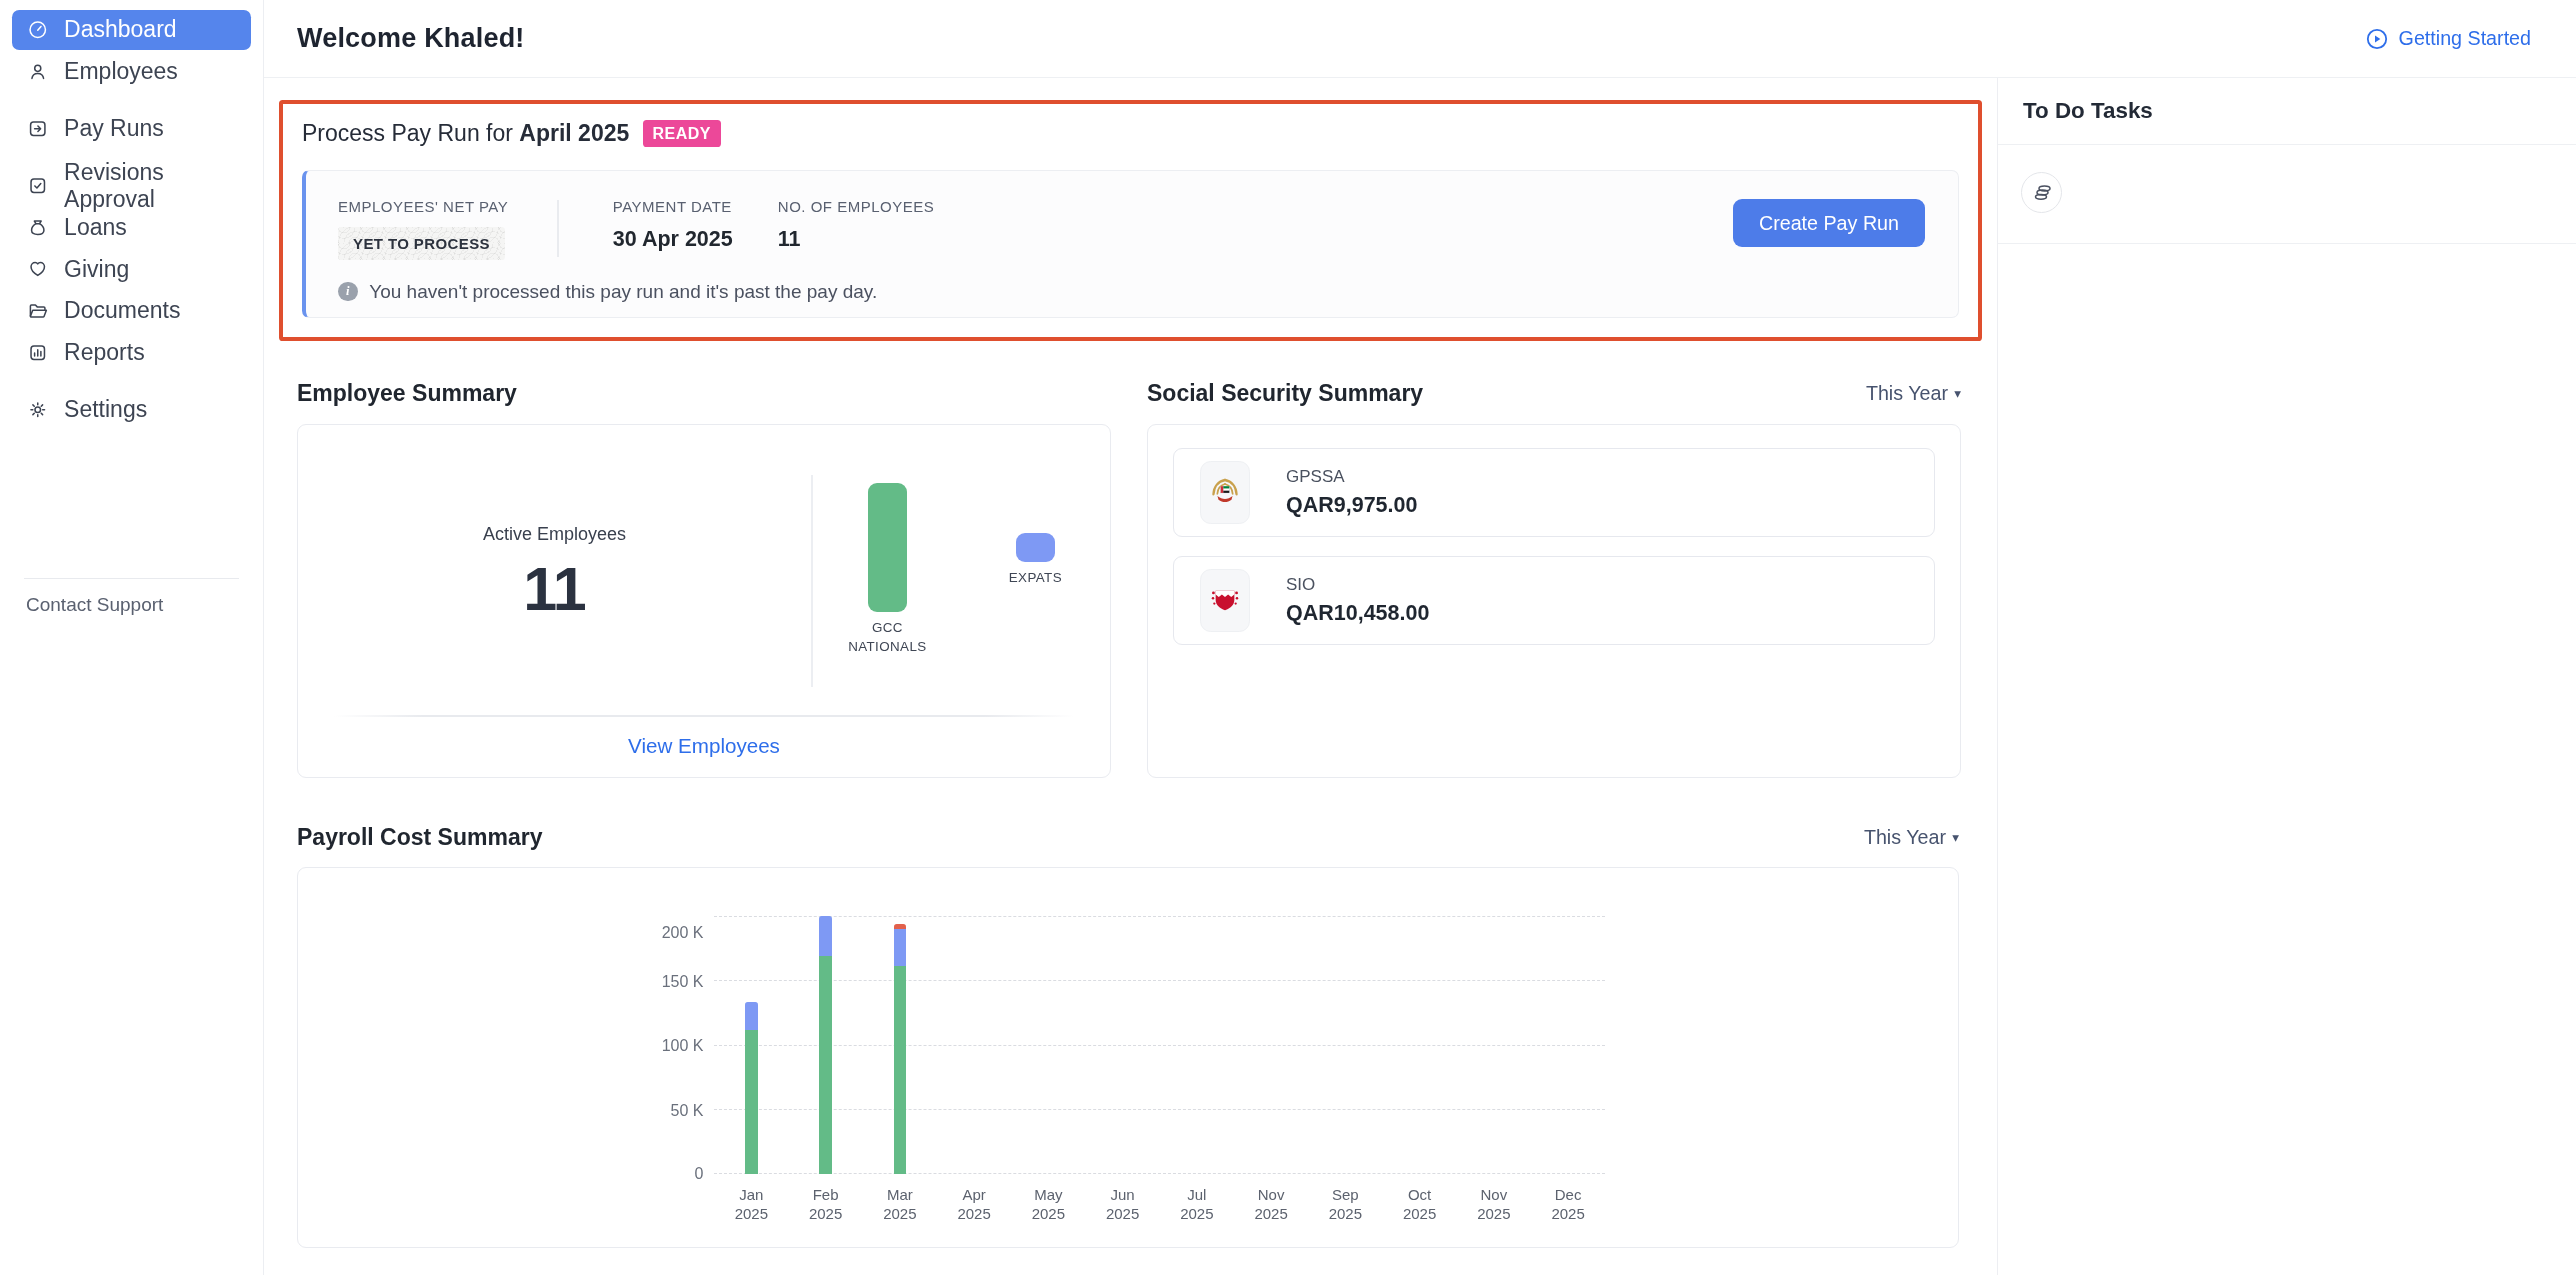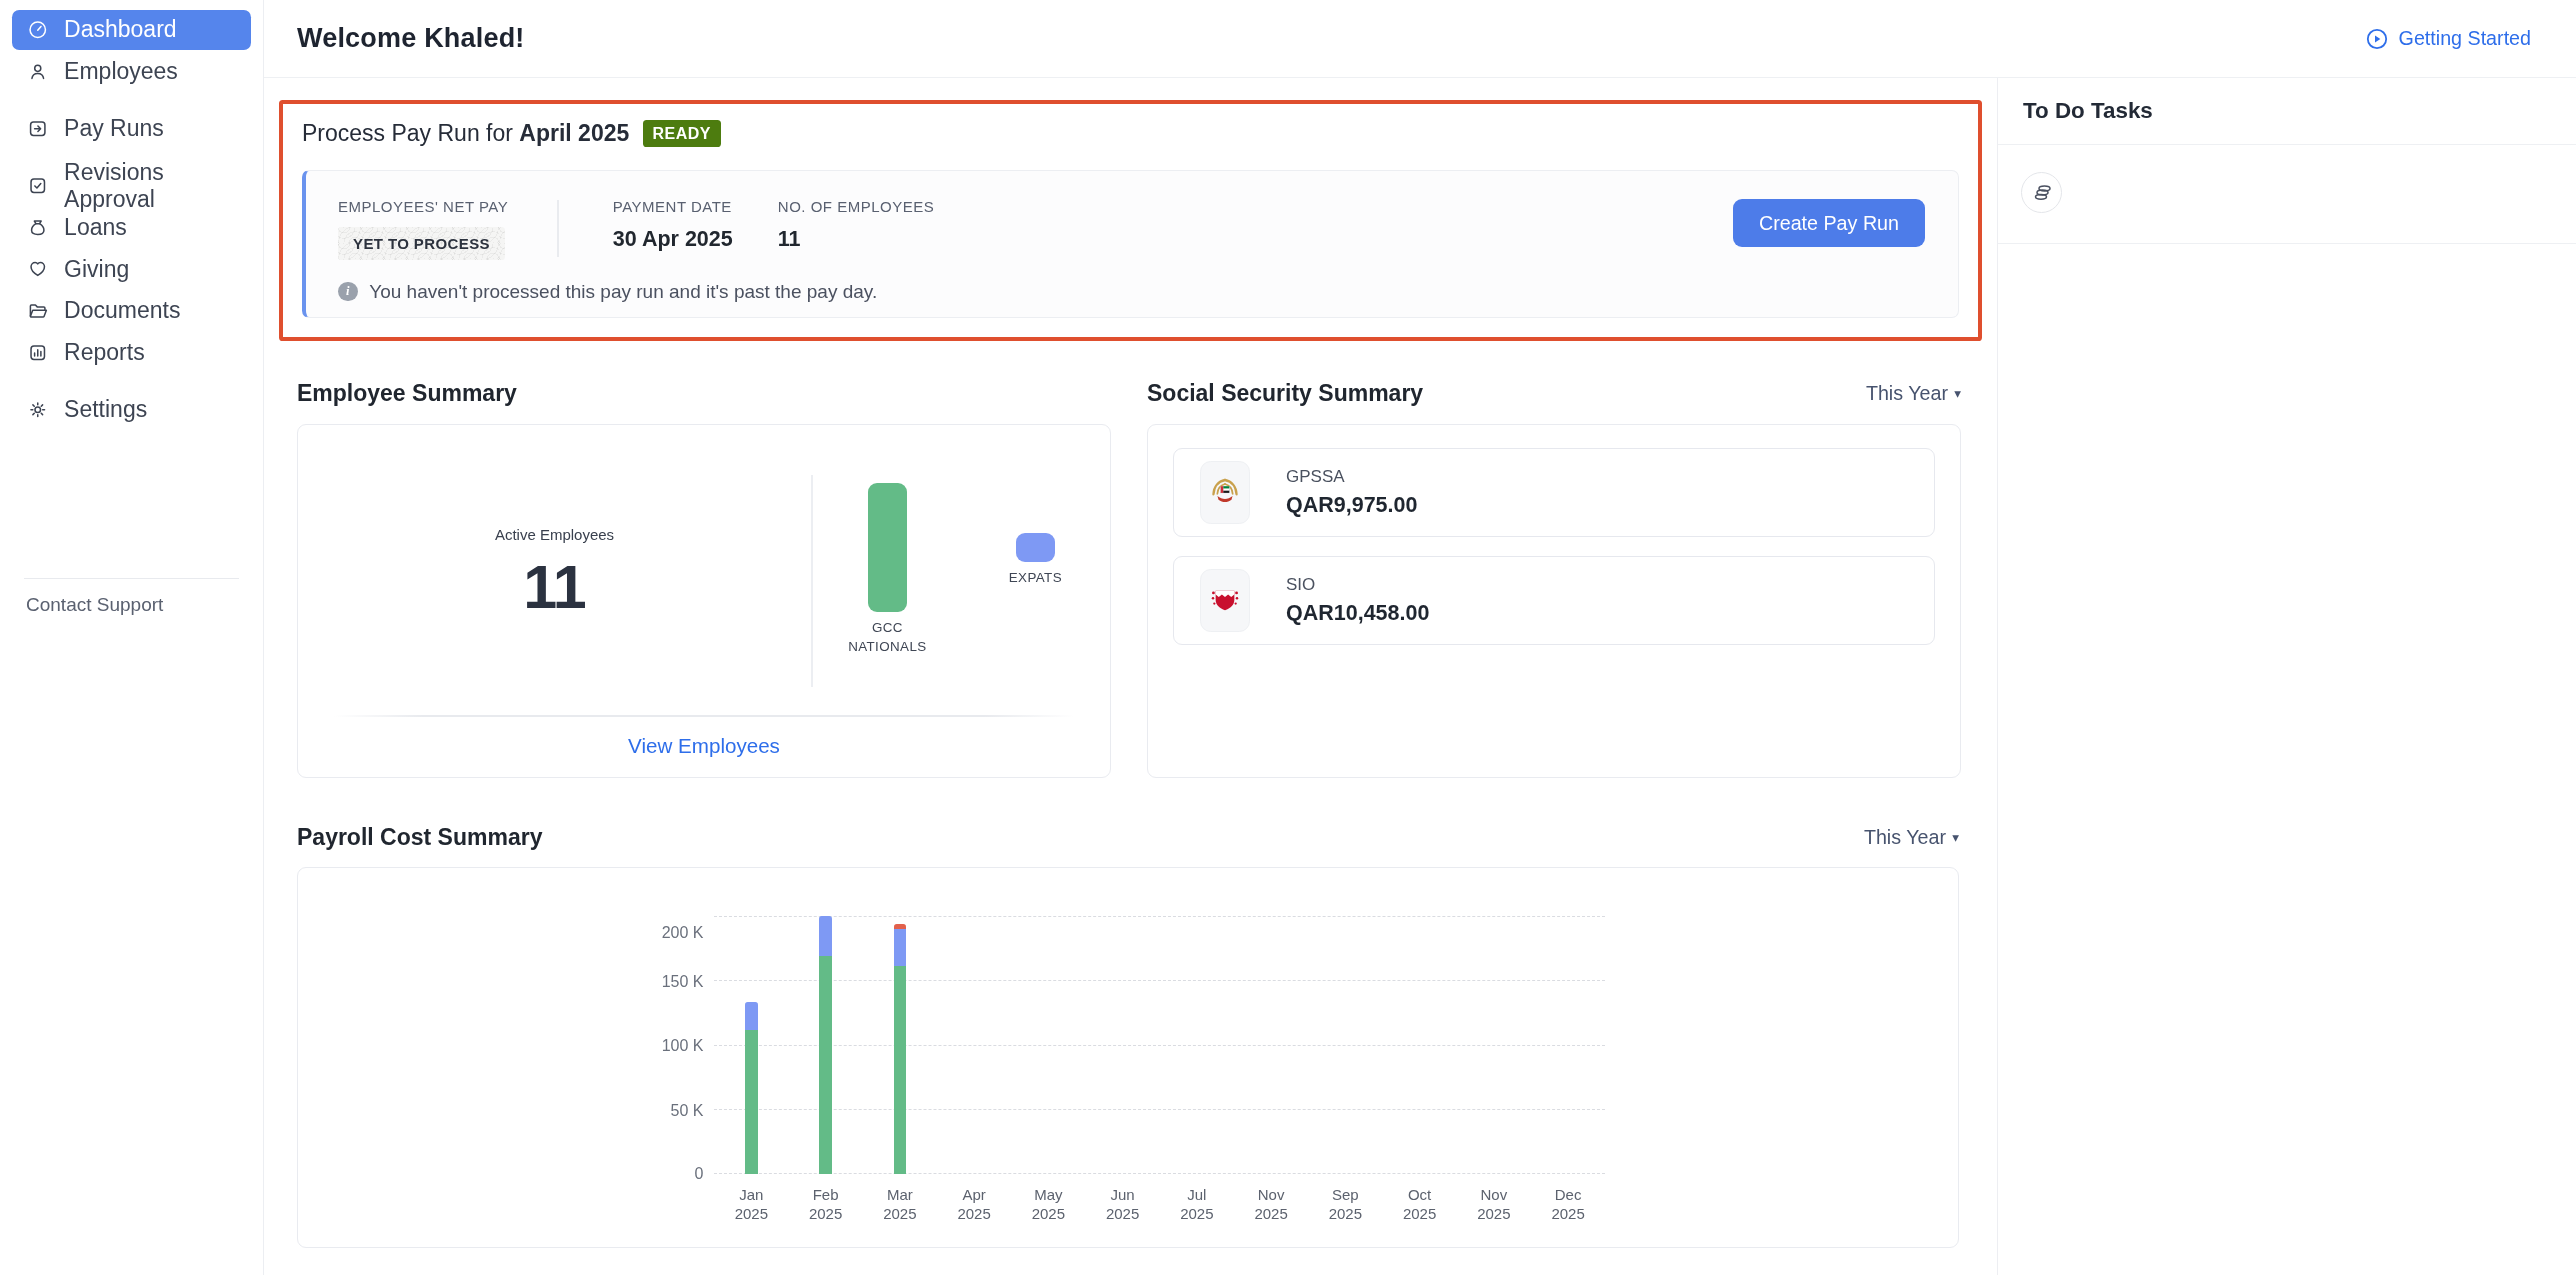--- a/index.html
+++ b/index.html
@@ -30,21 +30,21 @@
   .getting-started svg { width:24px; height:24px; }
 
   .body-row { flex:1; display:flex; min-height:0; }
   .center { width:1733px; flex:0 0 1733px; }
 
   
   .alert-box { margin:22.4px 15px 0; border:4.5px solid #df4f2e; border-radius:3.6px; padding:16px 19px 19px; background:#fff; }
   .pr-title-row { display:flex; align-items:center; }
   .pr-title { font-size:23px; font-weight:400; color:#262c38; }
   .pr-title b { font-weight:700; }
-  .badge { margin-left:13.4px; background:#4d7c0f; color:#fff; font-size:16px; font-weight:600; letter-spacing:0.5px; padding:4.5px 9.8px; border-radius:3.6px; }
+  .badge { margin-left:13.4px; background:#ec4899; color:#fff; font-size:16px; font-weight:600; letter-spacing:0.5px; padding:4.5px 9.8px; border-radius:3.6px; }
   .pr-card { margin-top:23px; height:148px; border:1.8px solid #eceef2; border-left:4.5px solid #6a93ee; border-radius:7.2px; background:#fcfcfd; padding:27px 33px 0 32px; }
   .pr-fields { display:flex; align-items:flex-start; }
   .f-label { font-size:15px; font-weight:500; letter-spacing:0.5px; color:#596070; margin-bottom:11.6px; }
   .f-value { font-size:21.5px; font-weight:700; color:#21272f; }
   .pr-f1 { width:219px; }
   .pr-sep { width:1.8px; height:57px; background:#e9ebef; margin-top:1.8px; }
   .pr-f2 { width:165px; margin-left:54px; }
   .pr-f3 { width:197px; }
   .chip {
     display:inline-block; padding:8px 15px; border-radius:3.6px; font-size:15px; font-weight:700; letter-spacing:0.4px; color:#2c323e;
@@ -66,21 +66,21 @@
   .col-head { display:flex; align-items:center; justify-content:space-between; height:23px; margin-bottom:19px; }
   .col-head h3, .section-head h3 { font-size:23px; font-weight:600; color:#20262f; }
   .period { font-size:19.7px; color:#47536e; cursor:pointer; display:flex; align-items:center; gap:6.3px; }
   .period .caret { font-size:13.4px; color:#47536e; }
 
   .card { border:1.8px solid #e9ebf0; border-radius:9px; background:#fff; }
 
   
   .emp-card { height:354px; position:relative; display:flex; }
   .emp-left { width:513px; flex:0 0 513px; display:flex; flex-direction:column; align-items:center; justify-content:center; margin-top:-55px; }
-  .emp-active-label { font-size:15px; color:#39404e;text-align:center; }
+  .emp-active-label { font-size:18px; color:#39404e;text-align:center; }
   .emp-count { font-size:61px; font-weight:600; color:#2b3240; margin-top:9px; letter-spacing:-0.9px; }
   .emp-vsep { width:1.8px; background:#eceef2; margin:50px 0 90px; }
   .emp-right { flex:1; position:relative; }
   .eb-chart { position:absolute; left:50%; transform:translateX(-50%); bottom:120px; display:flex; align-items:center; gap:48px; }
   .eb-group { display:flex; flex-direction:column; align-items:center; }
   .eb-bar { width:39px; border-radius:9px; }
   .eb-label { margin-top:6.3px; height:39px; width:100px; text-align:center; font-size:13.4px; font-weight:500; letter-spacing:0.4px; color:#3f4654; line-height:19px; }
   .emp-footer { position:absolute; left:0; right:0; bottom:0; height:62px; display:flex; align-items:center; justify-content:center; }
   .emp-footer::before { content:""; position:absolute; top:0; left:36px; right:36px; height:1.8px;
     background:linear-gradient(90deg, rgba(232,234,238,0) 0%, #e8eaee 12%, #e8eaee 88%, rgba(232,234,238,0) 100%); }

